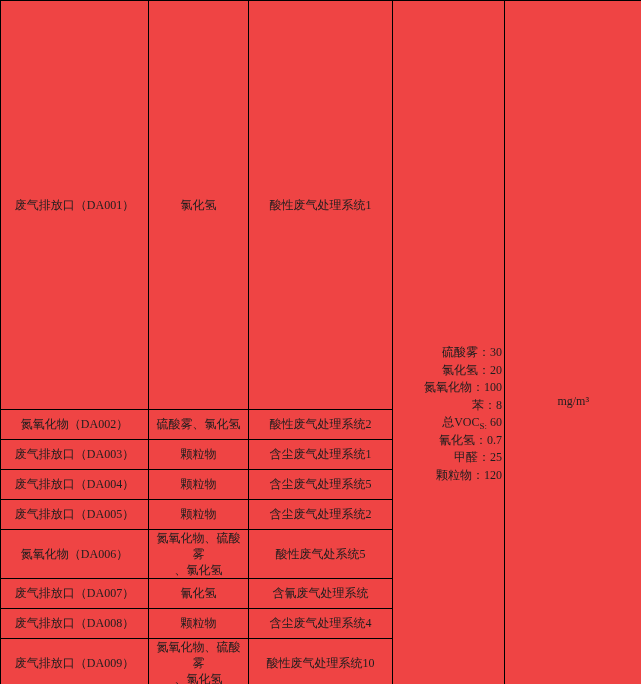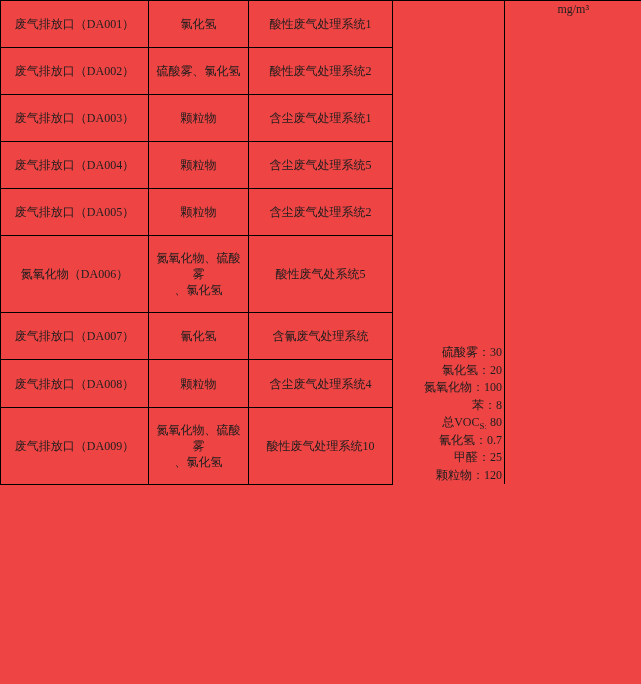--- a/index.html
+++ b/index.html
@@ -10,21 +10,21 @@
   table{border-collapse:collapse;table-layout:fixed;width:641px;}
   td{
     border:1px solid #000;
     text-align:center;vertical-align:middle;
     font-size:12px;line-height:16px;padding:0 2px;overflow:hidden;
   }
   tr.short{height:30px}
   tr.tall{height:38px}
   td.c2{white-space:pre-line}
   td.c4{border-bottom:none;vertical-align:top;padding-top:343px;}
-  td.c5{border-bottom:none;border-right:none;vertical-align:top;}
+  td.c5{border-bottom:none;border-right:none;vertical-align:top;padding-top:392px;}
   td.c4 .limit-line{line-height:17.5px;font-size:12px;text-align:right;}
   sub{font-size:9px;line-height:1;}
 </style>
 </head>
 <body>
 
 <div class="page">
   <table>
     <colgroup>
       <col style="width:148px">
@@ -36,29 +36,29 @@
     <tbody>
         <tr class="short">
           <td class="c1">废气排放口（DA001）</td>
           <td class="c2"><span>氯化氢</span></td>
           <td class="c3">酸性废气处理系统1</td>
           <td class="c4" rowspan="22">
             <div class="limit-line"><span>硫酸雾：30</span></div>
             <div class="limit-line"><span>氯化氢：20</span></div>
             <div class="limit-line"><span>氮氧化物：100</span></div>
             <div class="limit-line"><span>苯：8</span></div>
-            <div class="limit-line"><span>总VOC</span><sub>S:</sub><span> 80</span></div>
+            <div class="limit-line"><span>总VOC</span><sub>S:</sub><span> 60</span></div>
             <div class="limit-line"><span>氰化氢：0.7</span></div>
             <div class="limit-line"><span>甲醛：25</span></div>
             <div class="limit-line"><span>颗粒物：120</span></div>
           </td>
           <td class="c5">mg/m³</td>
         </tr>
         <tr class="short">
-          <td class="c1">废气排放口（DA002）</td>
+          <td class="c1">氮氧化物（DA002）</td>
           <td class="c2"><span>硫酸雾、氯化氢</span></td>
           <td class="c3">酸性废气处理系统2</td>
         </tr>
         <tr class="short">
           <td class="c1">废气排放口（DA003）</td>
           <td class="c2"><span>颗粒物</span></td>
           <td class="c3">含尘废气处理系统1</td>
         </tr>
         <tr class="short">
           <td class="c1">废气排放口（DA004）</td>

